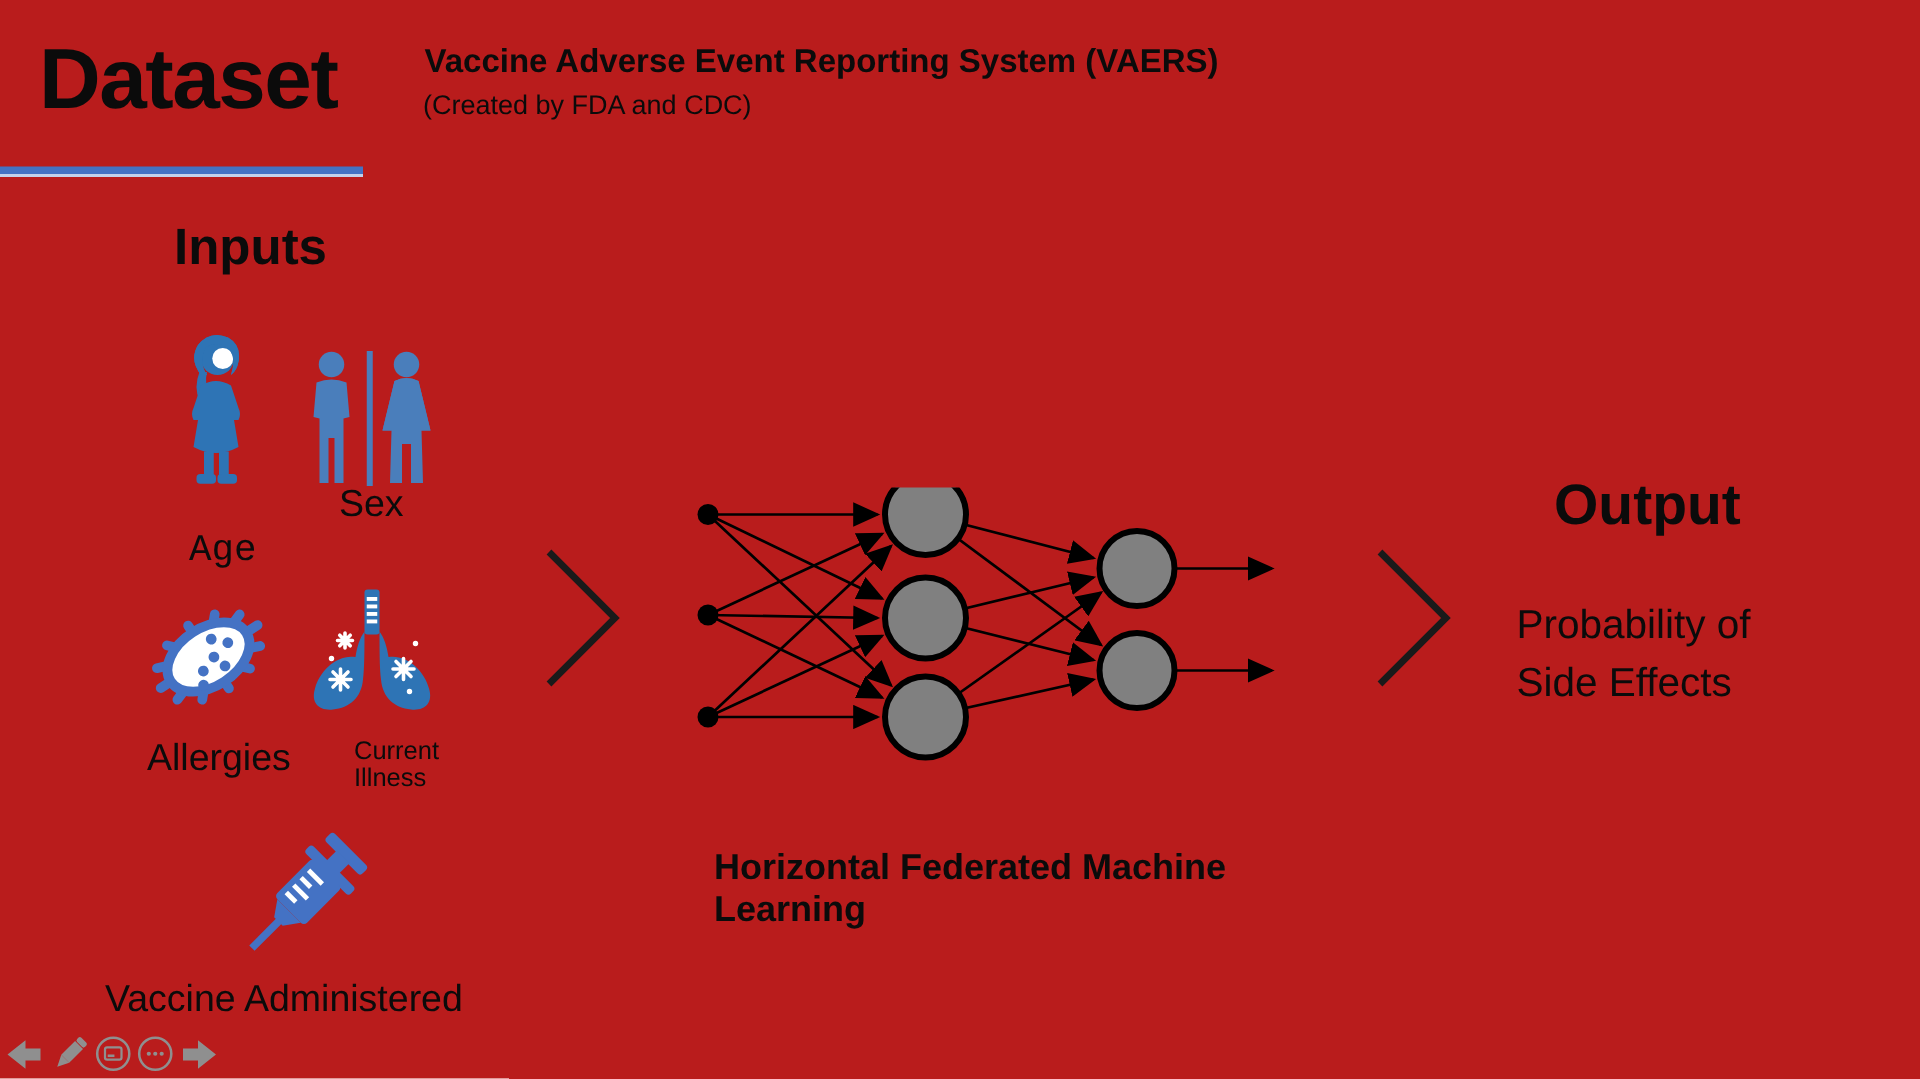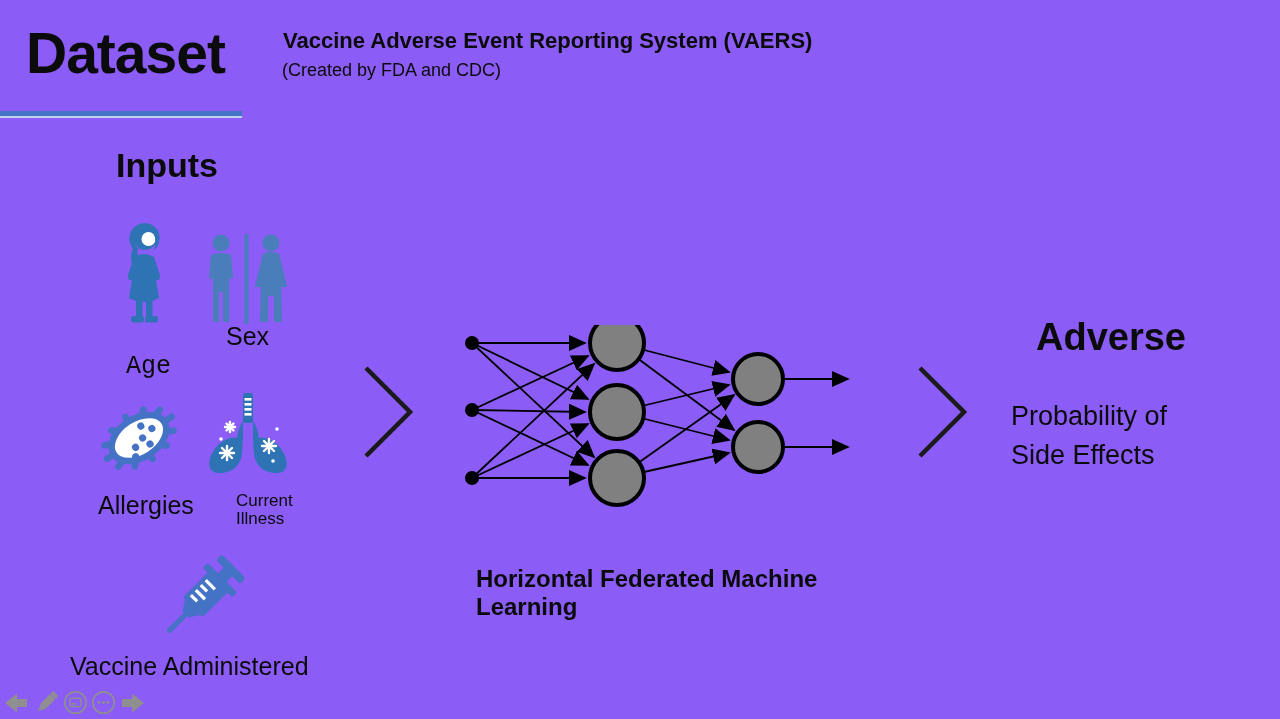--- a/index.html
+++ b/index.html
@@ -1,17 +1,17 @@
 <!DOCTYPE html>
 <html><head>
 <meta charset="utf-8">
 <style>
   html,body{margin:0;padding:0;background:#fff;}
   #slide{
-    position:relative;width:1280px;height:719px;background:#8b5cf6;
+    position:relative;width:1280px;height:719px;background:#b91c1c;
     font-family:"Liberation Sans",sans-serif;color:#0b0b0b;overflow:hidden;
   }
   .abs{position:absolute;}
   .ctr{text-align:left;margin-left:26px;}
   #title{left:26px;top:20px;font-size:57px;font-weight:700;letter-spacing:-1px;}
   #title-underline{left:0;top:111px;width:242px;height:5px;background:#4472C4;border-bottom:2px solid #c3d1ec;}
   #vaers-main{left:283px;top:28px;font-size:22px;font-weight:700;}
   #vaers-sub{left:282px;top:60px;font-size:18px;font-weight:400;}
   #inputs-heading{left:90px;top:146px;width:230px;font-size:34px;font-weight:700;}
   .input-label{font-size:25px;}
@@ -183,21 +183,21 @@
       <circle cx="758" cy="379" r="25"></circle>
       <circle cx="758" cy="447" r="25"></circle>
     </g>
   </svg>
   <div id="model-caption" class="abs ctr">Horizontal Federated Machine Learning</div>
 
   <svg class="abs" style="left:912px;top:362px" width="60" height="100" viewBox="0 0 60 100">
     <polyline points="8,6 52,50 8,94" fill="none" stroke="#1a1a1a" stroke-width="4.5"></polyline>
   </svg>
 
-  <div id="output-heading" class="abs ctr">Adverse</div>
+  <div id="output-heading" class="abs ctr">Output</div>
   <div id="output-desc" class="abs ctr">
     <div>Probability of</div>
     <div>Side Effects</div>
   </div>
 
   <div id="presenter-controls" class="abs">
     <svg width="28" height="26" viewBox="0 0 28 26">
       <path d="M3,13 L15,3.5 L15,9 L25,9 L25,17 L15,17 L15,22.5 Z" fill="#8F8F8F"></path>
     </svg>
     <svg width="27" height="27" viewBox="0 0 27 27">

